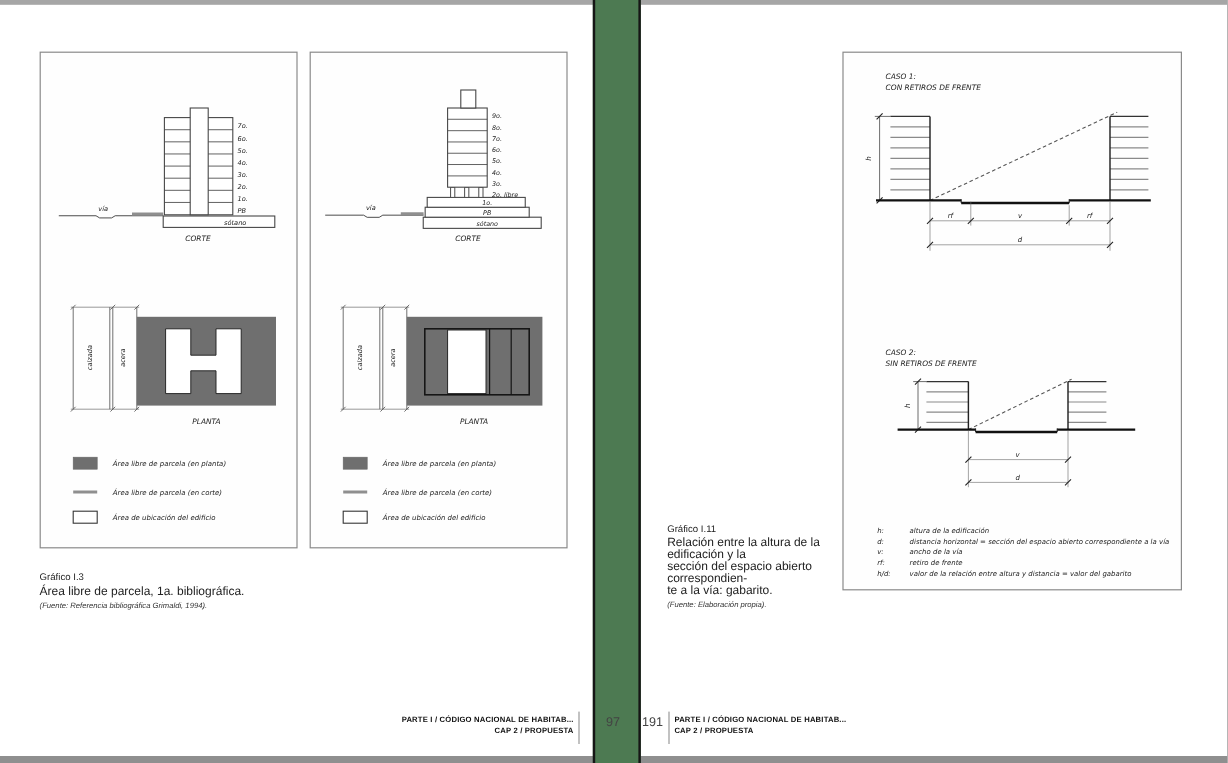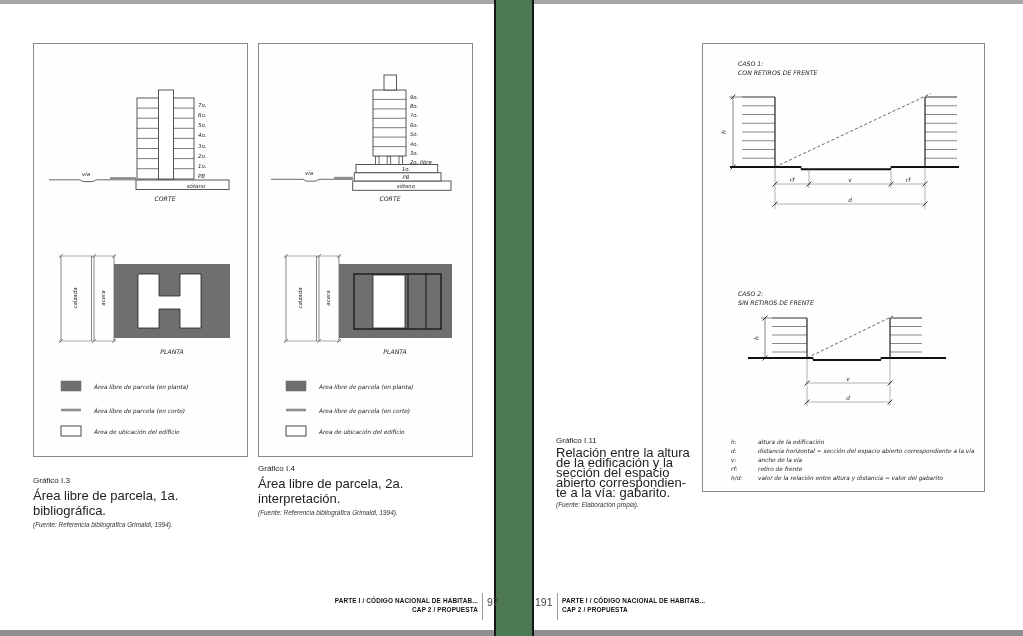--- a/index.html
+++ b/index.html
@@ -23,36 +23,36 @@
   #box-r { left:702px; top:43px; width:283px; height:449px; }
   svg { display:block; }
   svg text {
     font-family:"DejaVu Sans","Liberation Sans",sans-serif;
     font-style:italic; fill:#222;
   }
   .t55 { font-size:5.5px; } .t53 { font-size:5.3px; }
   .t58 { font-size:5.8px; } .t60 { font-size:6px; } .t62 { font-size:6.2px; }
   .figcap { position:absolute; width:205px; }
   .figcap-title { font-weight:normal; font-size:8px; margin-bottom:3px; }
-  .figcap-text { font-size:13px; margin-bottom:2.5px; }
+  .figcap-text { font-size:10px; margin-bottom:2.5px; }
   .figcap-src { font-style:italic; font-size:6.4px; color:#333; }
   #cap-a { left:33px; top:476px; }
   #cap-b { left:258px; top:464px; }
   #cap-r { left:556px; top:436px; width:148px; }
   #cap-r .figcap-text { line-height:10px; white-space:pre-line; }
   .footer-bold {
     font-weight:bold; font-size:6.4px; letter-spacing:0.15px;
     line-height:8.8px; color:#111; text-transform:uppercase;
   }
   #footer-left-text { position:absolute; left:280px; top:597px; width:198px; text-align:right; }
   #footer-right-text { position:absolute; left:562px; top:597px; width:230px; text-align:left; }
   .footer-rule { position:absolute; width:1px; height:27px; background:#9a9a9a; top:593px; }
   #rule-left { left:482px; } #rule-right { left:557px; }
   .pagenum { position:absolute; top:596px; font-size:10.5px; color:#444; }
-  #pagenum-left { left:487px; } #pagenum-right { left:535px; }
+  #pagenum-left { left:505px; } #pagenum-right { left:535px; }
 </style>
 </head>
 <body>
 
 <div id="stage">
   <div id="edge-top" class="edge-bar"></div>
   <div id="edge-bottom" class="edge-bar"></div>
   <div id="gutter"></div>
 
   <div id="box-a" class="figbox">
@@ -196,25 +196,20 @@
         <text x="60" y="389.5" class="t58">Área de ubicación del edificio</text>
       </g>
     </svg>
   </div>
 
   <div id="cap-a" class="figcap">
     <div class="figcap-title">Gráfico I.3</div>
     <div class="figcap-text">Área libre de parcela, 1a. bibliográfica.</div>
     <div class="figcap-src">(Fuente: Referencia bibliográfica Grimaldi, 1994).</div>
   </div>
-  <div id="cap-b" class="figcap">
-    <div class="figcap-title">Gráfico I.4</div>
-    <div class="figcap-text">Área libre de parcela, 2a. interpretación.</div>
-    <div class="figcap-src">(Fuente: Referencia bibliográfica Grimaldi, 1994).</div>
-  </div>
 
   <div id="footer-left-text" class="footer-bold">
     <div>PARTE I / CÓDIGO NACIONAL DE HABITAB...</div>
     <div>CAP 2 / PROPUESTA</div>
   </div>
   <div id="rule-left" class="footer-rule"></div>
   <div id="pagenum-left" class="pagenum">97</div>
 
   <div id="box-r" class="figbox">
     <svg width="281" height="447" viewBox="0 0 281 447">

